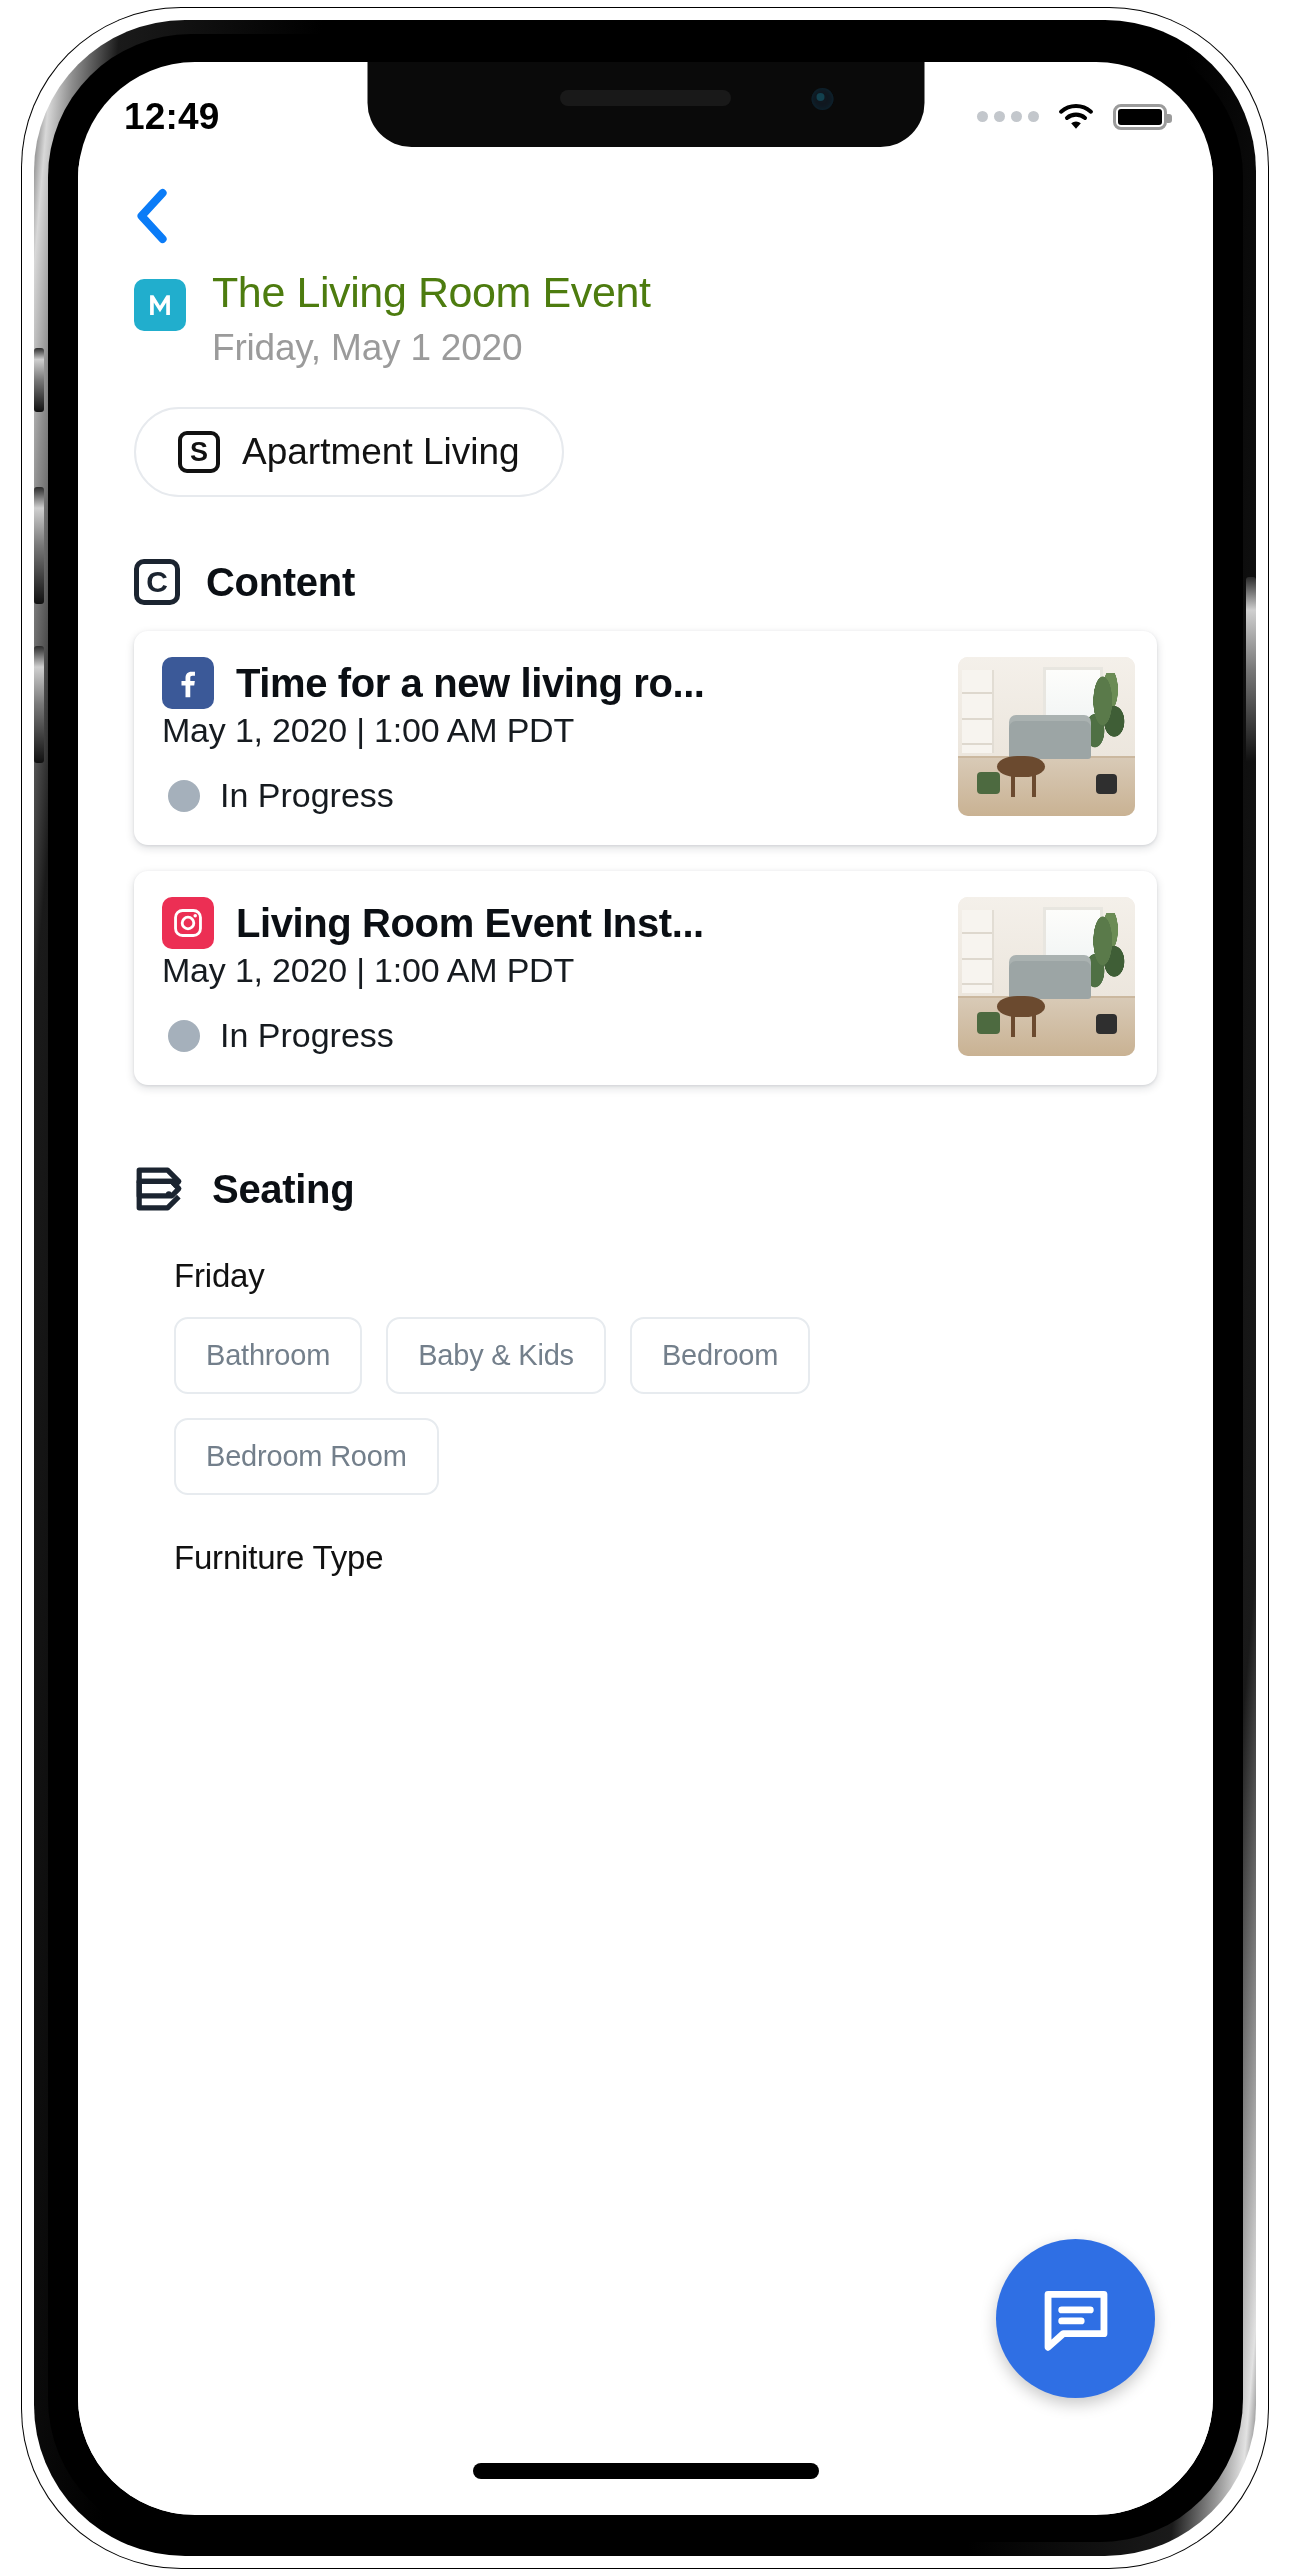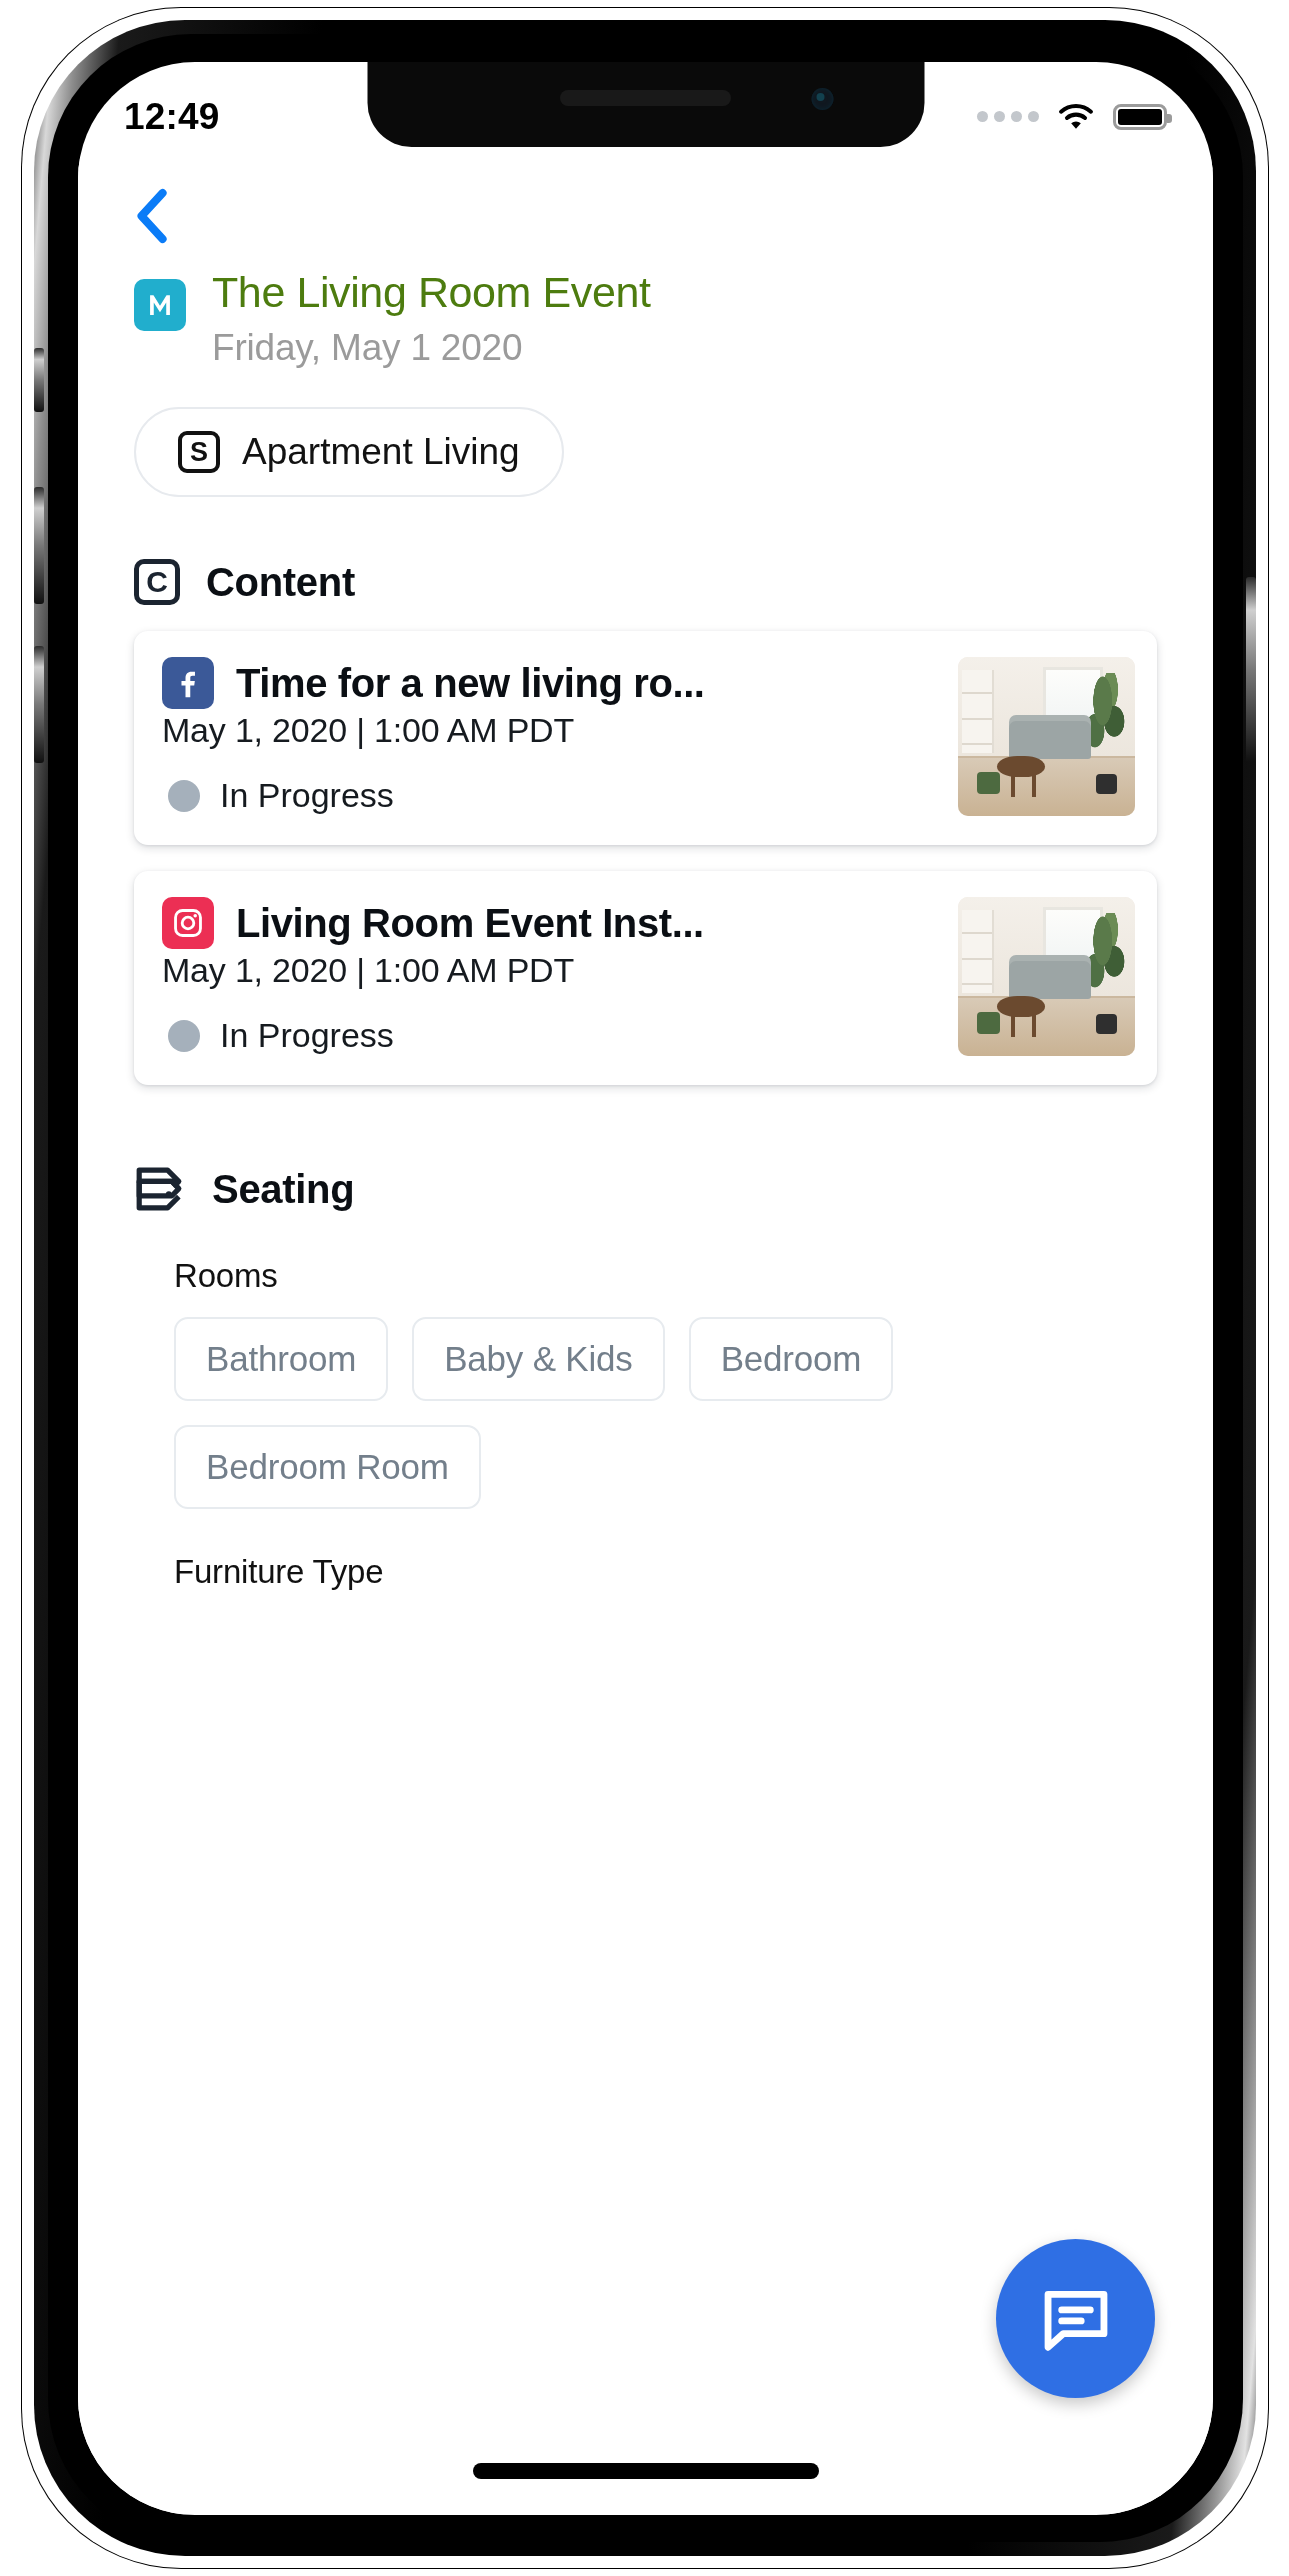--- a/index.html
+++ b/index.html
@@ -373,21 +373,21 @@
     margin: 22px 0 0 40px;
     display: flex;
     flex-wrap: wrap;
     gap: 24px 24px;
     max-width: 795px;
   }
   .tagchip {
     border: 2px solid #e7ebef;
     border-radius: 14px;
     padding: 20px 30px;
-    font-size: 35px;
+    font-size: 29px;
     color: #737f8b;
     background: #fff;
     white-space: nowrap;
     letter-spacing: -0.2px;
   }
 
   
   .fab {
     position: absolute;
     right: 58px;
@@ -565,21 +565,21 @@
         <svg class="tag-ico" viewBox="0 0 26 24">
           <path fill="none" stroke="#1b2430" stroke-width="2.6" stroke-linejoin="round" d="M2.6 2.6h14.2l5.6 5.6-1.7 1.8-1.7-1.8H2.6z"></path>
           <path fill="none" stroke="#1b2430" stroke-width="2.6" stroke-linejoin="round" d="M2.6 8.2h16.4l3.4 3.6-3.4 3.6H2.6z"></path>
           <path fill="none" stroke="#1b2430" stroke-width="2.6" stroke-linejoin="round" d="M2.6 8.2v13.2h14.2l5.6-5.6"></path>
           <circle cx="17.4" cy="14.6" r="1.5" fill="#1b2430"></circle>
         </svg>
         <span class="sec-title">Seating</span>
       </div>
 
       <div class="group">
-        <div class="group-title">Rooms</div>
+        <div class="group-title">Friday</div>
         <div class="chips">
           <span class="tagchip">Bathroom</span>
           <span class="tagchip">Baby &amp; Kids</span>
           <span class="tagchip">Bedroom</span>
           <span class="tagchip">Bedroom Room</span>
         </div>
       </div>
 
       <div class="group">
         <div class="group-title">Furniture Type</div>

